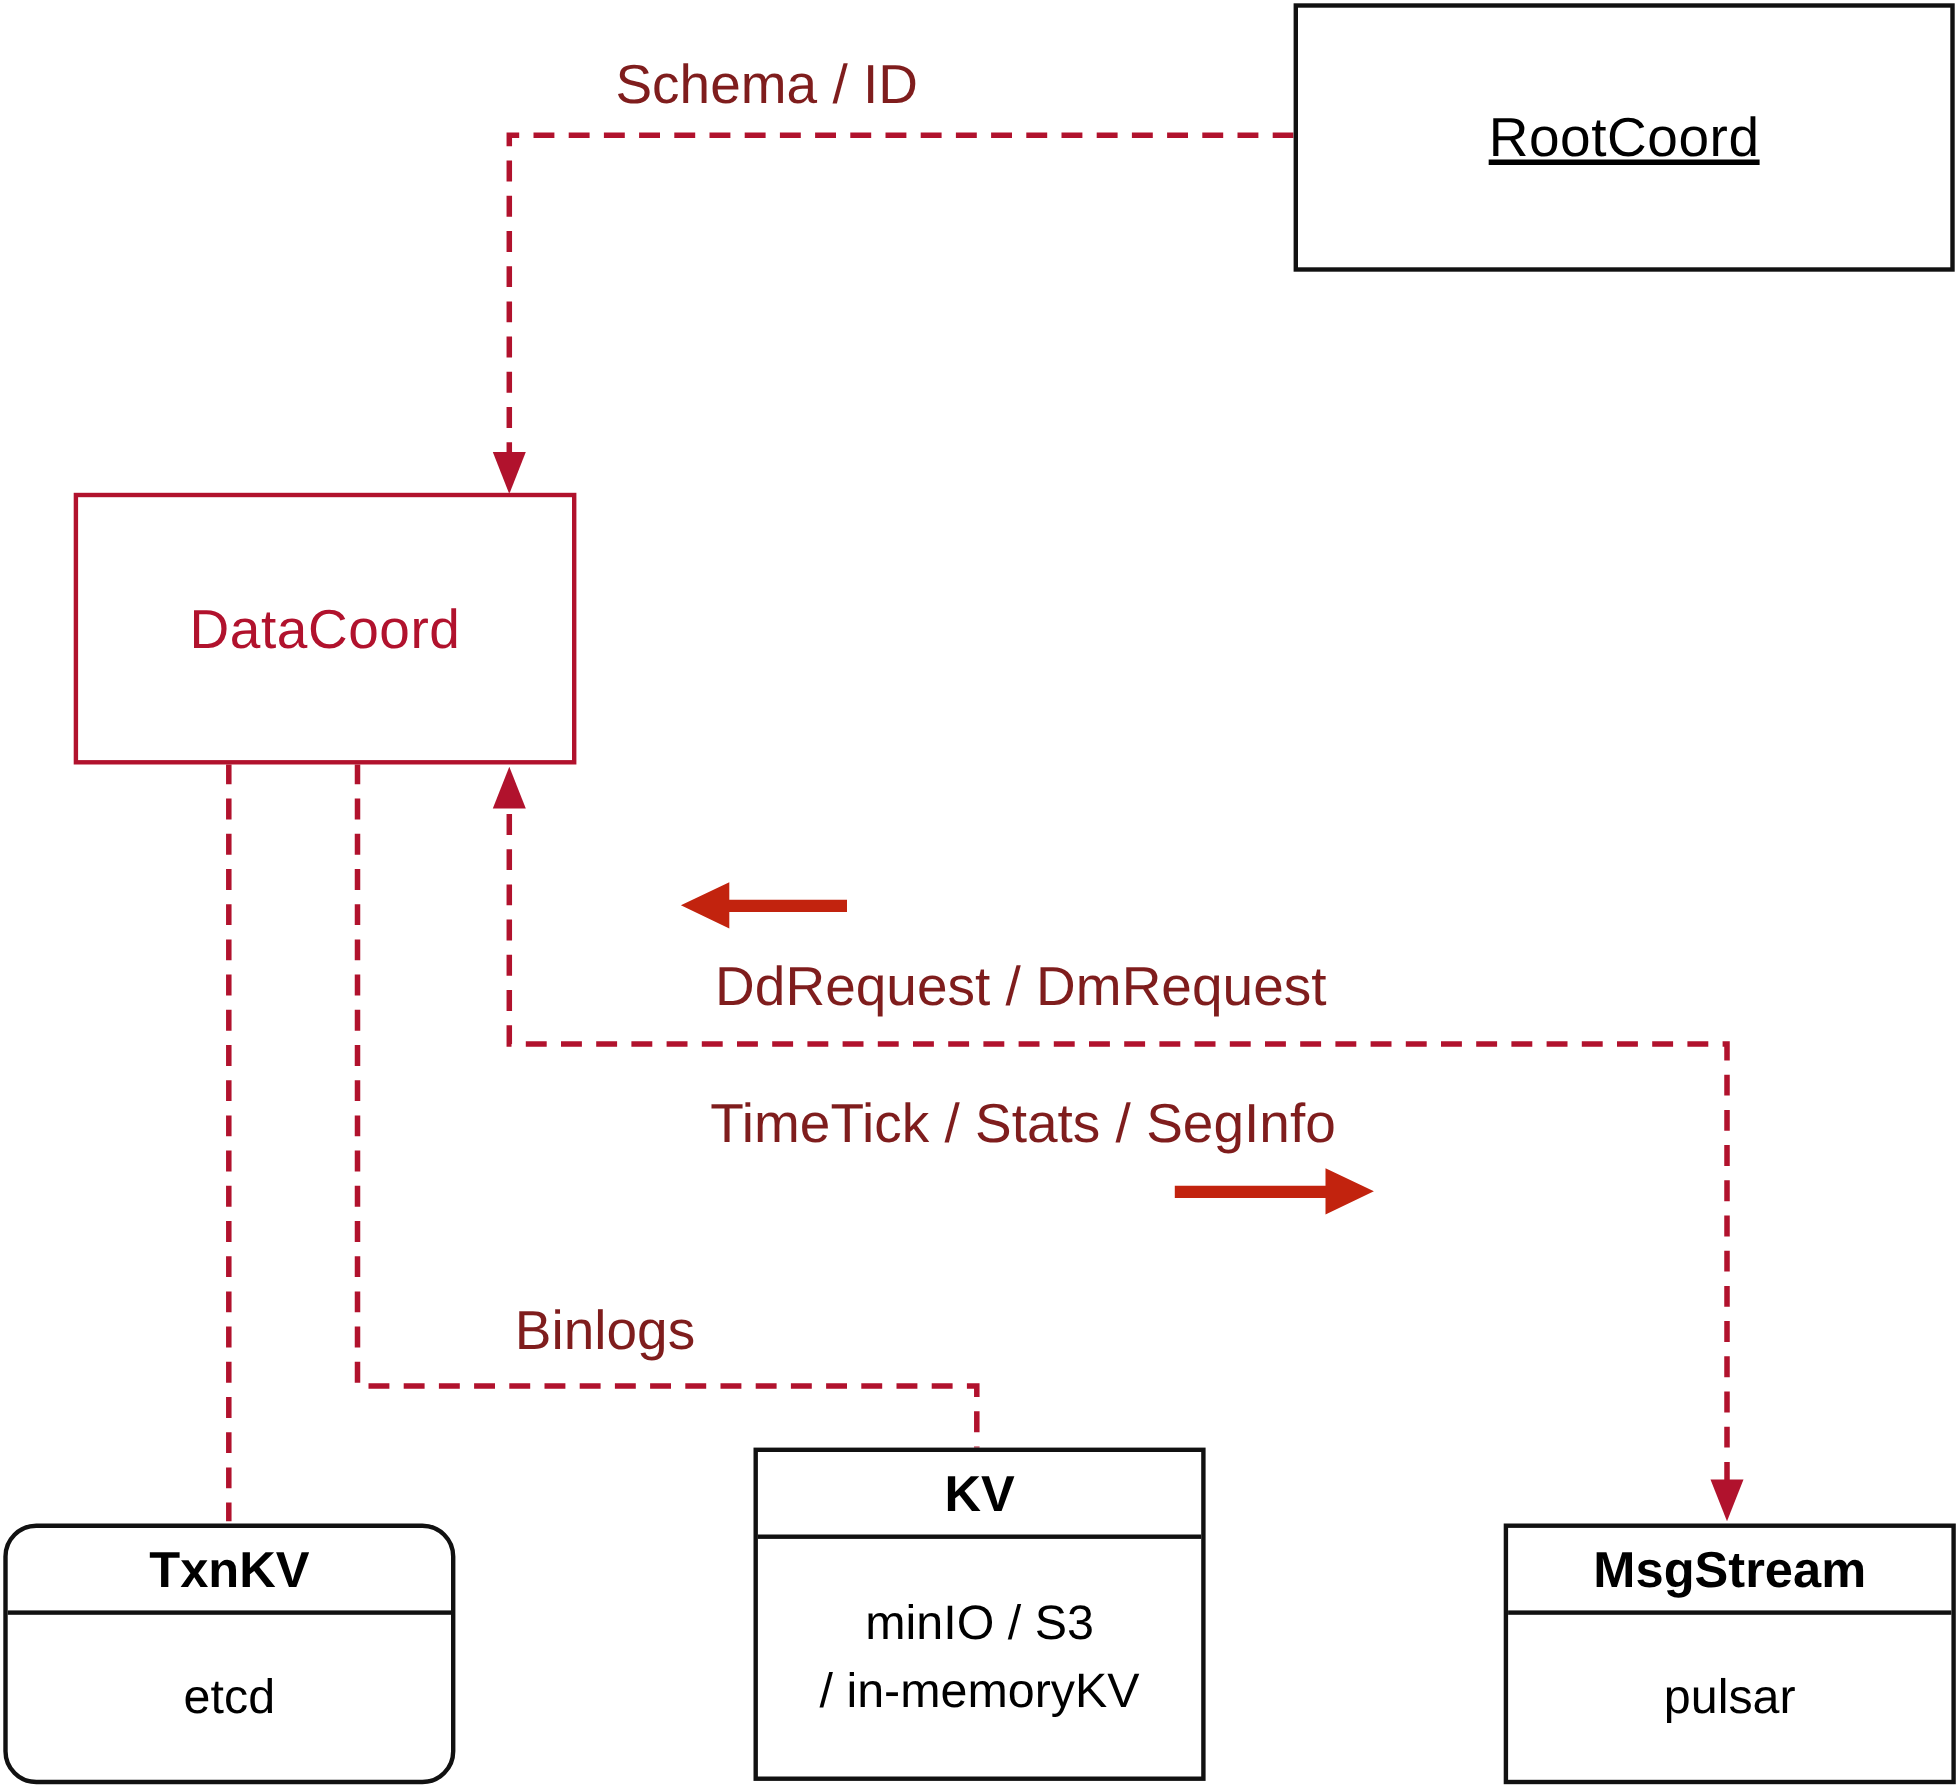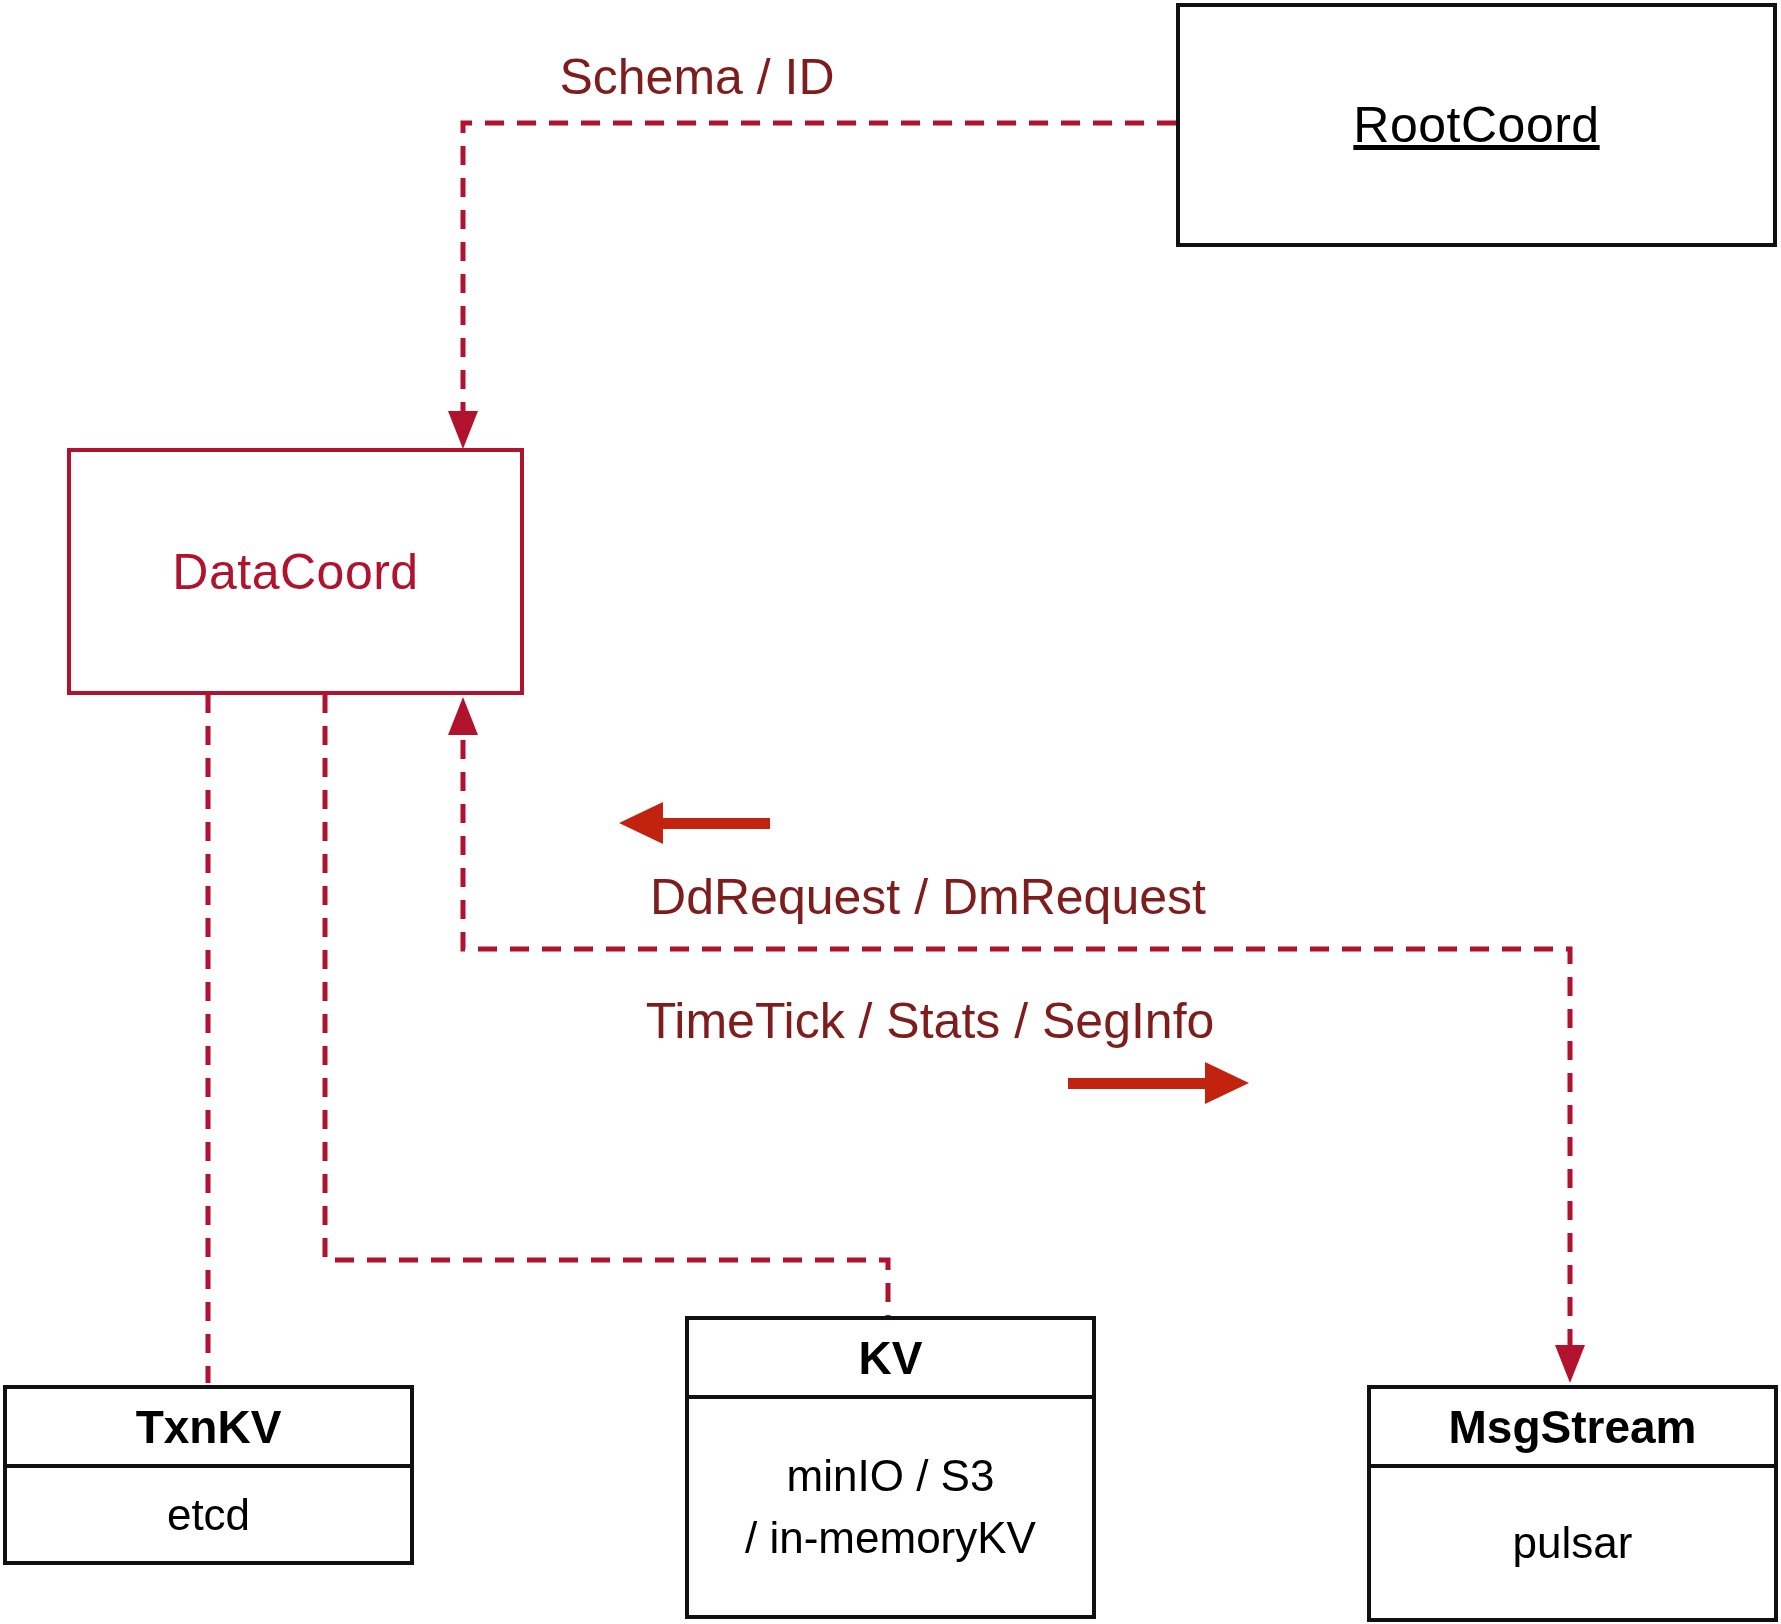--- a/index.html
+++ b/index.html
@@ -98,21 +98,21 @@
   </svg>
 
   <div class="node black" style="left:1176px; top:3px; width:601px; height:244px;text-decoration:underline;">
     <span class="title-big">RootCoord</span>
   </div>
 
   <div class="node red" style="left:67px; top:448px; width:457px; height:247px;">
     <span class="title-big">DataCoord</span>
   </div>
 
-  <div class="store" style="left:3px; top:1385px; width:411px; height:180px;">
+  <div class="store" style="left:3px; top:1385px; width:411px; height:237px;border-radius:30px;">
     <div class="hdr">TxnKV</div>
     <div class="bdy">
       <span>etcd</span>
     </div>
   </div>
 
   <div class="store" style="left:685px; top:1316px; width:411px; height:303px;text-align:center;">
     <div class="hdr">KV</div>
     <div class="bdy">
       <span>minIO / S3</span>
@@ -126,14 +126,15 @@
       <span>pulsar</span>
     </div>
   </div>
 
   <div class="edge-label" style="left:447px; top:48px; width:500px;">Schema / ID</div>
 
   <div class="edge-label" style="left:628px; top:868px; width:600px;">DdRequest / DmRequest</div>
 
   <div class="edge-label" style="left:630px; top:968px; width:600px;margin-top:24px;">TimeTick / Stats / SegInfo</div>
 
+  <div class="edge-label" style="left:400px; top:1180px; width:300px;">Binlogs</div>
 
 </div>
 
 </body></html>

